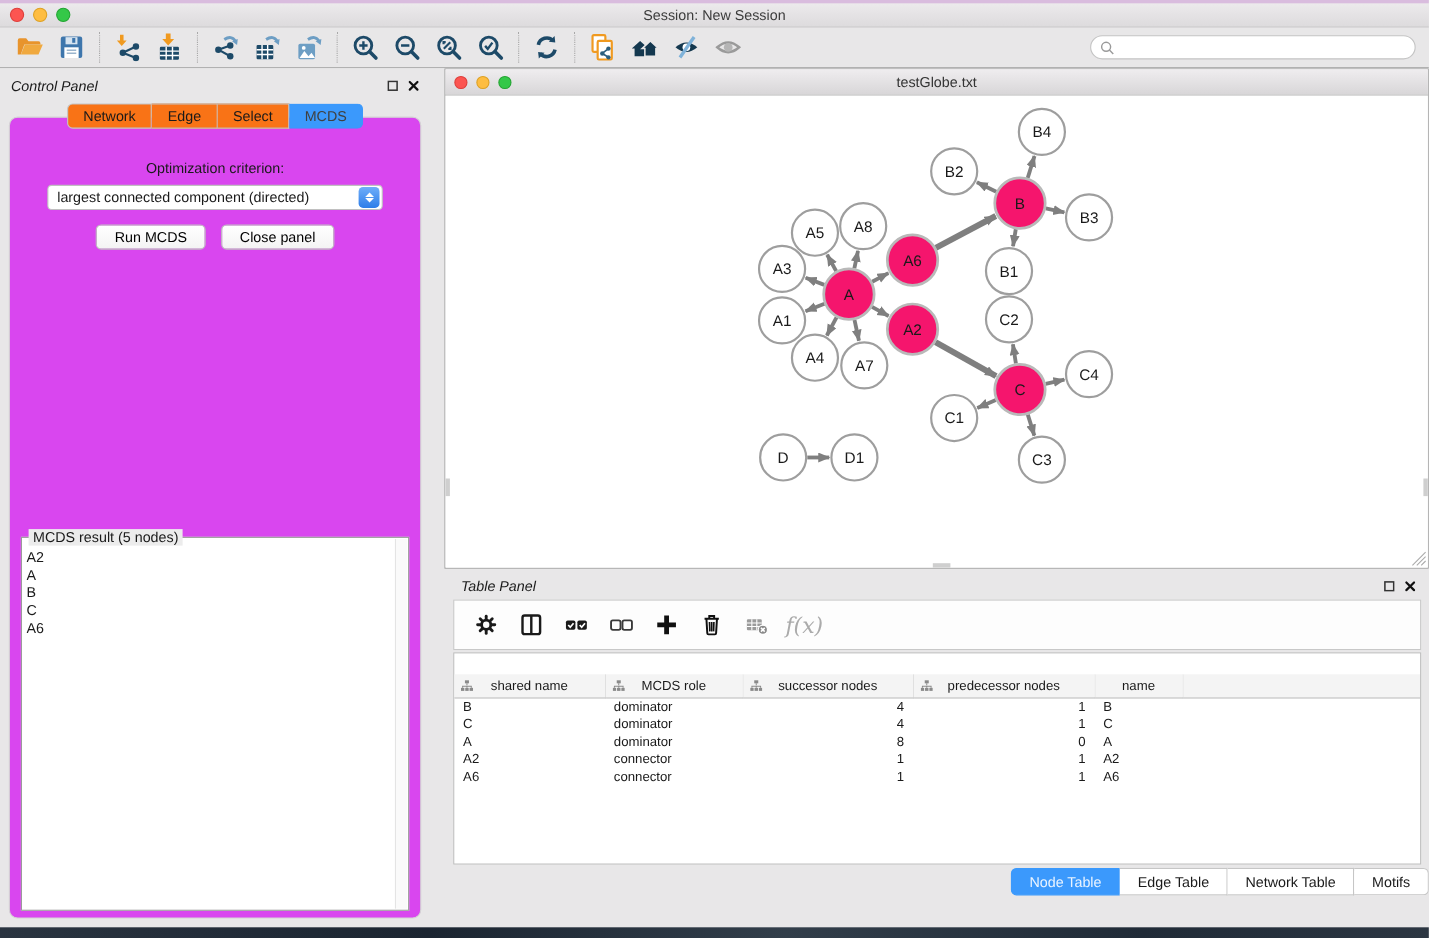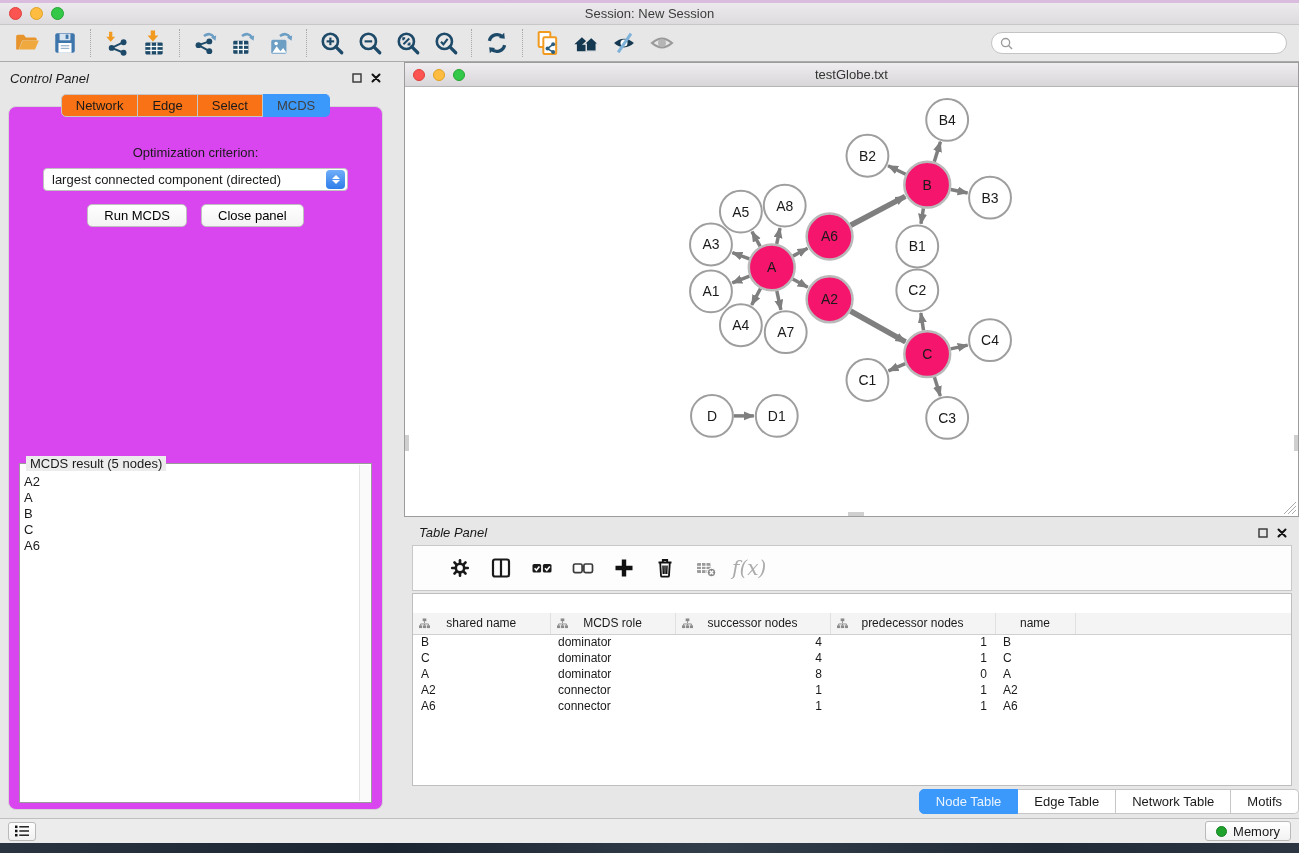--- a/index.html
+++ b/index.html
@@ -64,21 +64,21 @@
   .net-canvas { flex:1; position:relative; background:#fff; }
   .net-canvas svg.graph { position:absolute; inset:0; }
   .scroll-nub-left { position:absolute; left:0; top:348px; width:4px; height:16px; background:#CFCFCF; }
   .scroll-nub-right { position:absolute; right:0; top:348px; width:4px; height:16px; background:#CFCFCF; }
   .scroll-nub-bottom { position:absolute; left:443px; bottom:0; width:16px; height:4px; background:#CFCFCF; }
   .resize-grip { position:absolute; right:1px; bottom:1px; width:14px; height:14px; }
 
   
   .table-panel { height:296px; margin-top:3px; display:flex; flex-direction:column; background:#E8E7E8; }
   .tp-header { height:25px; display:flex; align-items:center; padding:0 12px 0 15px; }
-  .tp-toolbar { height:46px; margin:0 7px 0 8px; background:#FDFDFD; border:1px solid #C8C8C8; display:flex; align-items:center; padding:0 28px; gap:4px; }
+  .tp-toolbar { height:46px; margin:0 7px 0 8px; background:#FDFDFD; border:1px solid #C8C8C8; display:flex; align-items:center; padding:0 10px; gap:4px; }
   .tp-tool { width:37px; height:34px; display:flex; align-items:center; justify-content:center; }
   .fx-label { font-style:italic; font-family:"DejaVu Serif", serif; font-size:20px; color:#ABABAB; margin-left:4px; }
   .tp-tablewrap { flex:1; margin:2px 7px 0 8px; border:1px solid #BEBEBE; background:#fff; overflow:hidden; }
   table.data { border-collapse:collapse; width:100%; table-layout:fixed;margin-top:19px; }
   table.data th { height:21px; background:#F4F4F4; border-right:1px solid #E0E0E0; border-bottom:1px solid #D0D0D0; font-size:12px; font-weight:normal; position:relative; }
   table.data th .th-inner { display:flex; align-items:center; justify-content:center; gap:5px; }
   table.data th .tree-ico { position:absolute; left:6px; top:5px; }
   table.data td { height:16px; font-size:12px; padding:0 8px; white-space:nowrap; }
   td.num { text-align:right; padding-right:12px; }
   .tp-tabs { height:30px; display:flex; justify-content:flex-end; align-items:center; }
@@ -638,33 +638,15 @@
           <span class="tp-tab active">Node Table</span>
           <span class="tp-tab">Edge Table</span>
           <span class="tp-tab">Network Table</span>
           <span class="tp-tab">Motifs</span>
         </div>
       </div>
 
     </div>
   </div>
 
-  <div class="status-bar">
-    <span class="list-btn">
-      <svg width="16" height="14" viewBox="0 0 20 18">
-        <g fill="#111">
-          <rect x="1" y="2" width="3.2" height="3.2"></rect>
-            <rect x="6.5" y="2.7" width="12.5" height="1.8"></rect>
-          <rect x="1" y="7.4" width="3.2" height="3.2"></rect>
-            <rect x="6.5" y="8.1" width="12.5" height="1.8"></rect>
-          <rect x="1" y="12.8" width="3.2" height="3.2"></rect>
-            <rect x="6.5" y="13.5" width="12.5" height="1.8"></rect>
-        </g>
-      </svg>
-    </span>
-    <span class="memory-btn">
-      <span class="mem-dot"></span>
-      <span>Memory</span>
-    </span>
-  </div>
   <div class="desktop-strip"></div>
 
 </div>
 
 </body></html>

